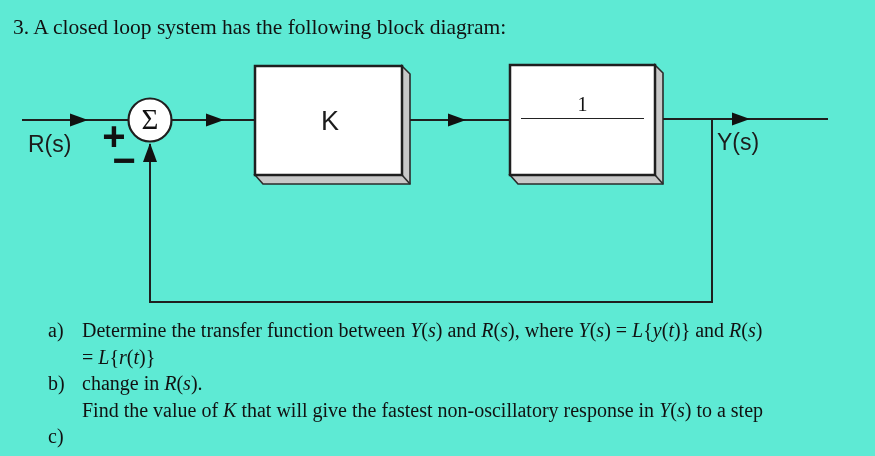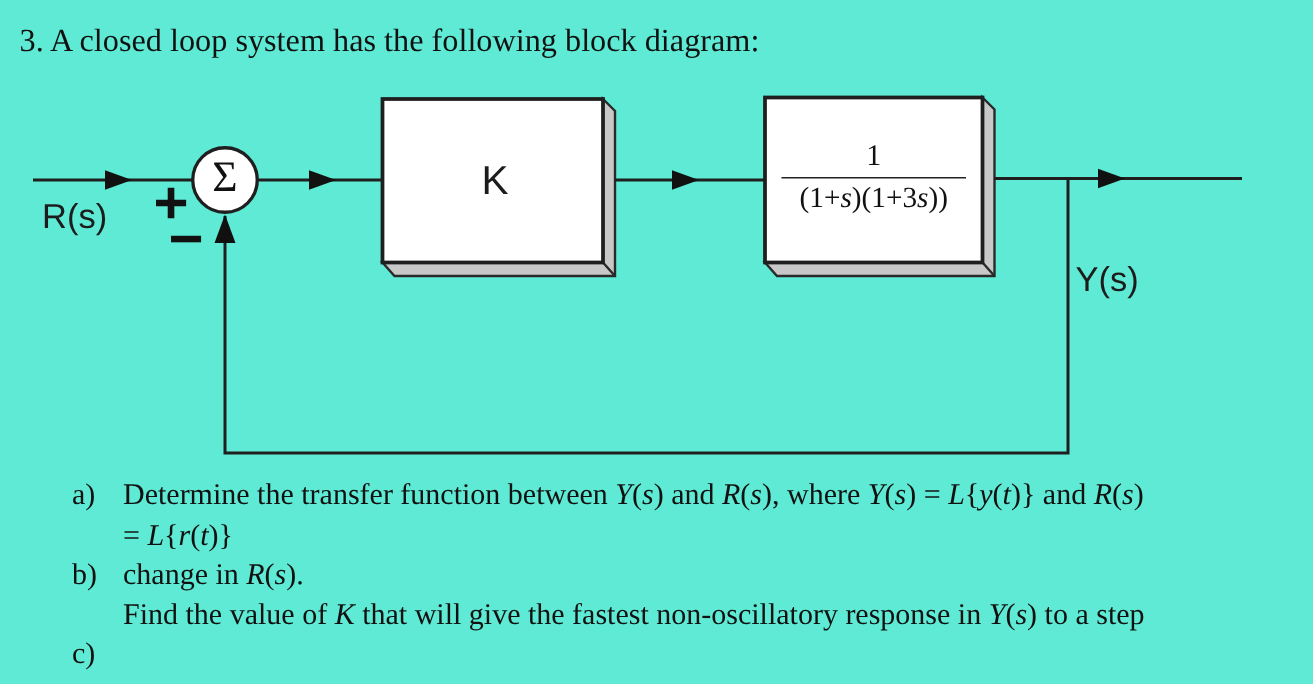--- a/index.html
+++ b/index.html
@@ -25,21 +25,21 @@
     width: 875px; height: 456px;
   }
   .lbl { position: absolute; white-space: nowrap; }
   .lbl.centered { transform: translate(-50%, -50%); }
   .rs, .ys {
     font-family: "Liberation Sans", sans-serif;
     font-size: 23px;
     color: #1c1c1c;
   }
   .rs { left: 28px; top: 131px; }
-  .ys { left: 717px; top: 129px; margin-top: 44px; }
+  .ys { left: 717px; top: 129px; }
   .klabel {
     left: 330px; top: 121px;
     font-family: "Liberation Sans", sans-serif;
     font-size: 27px;
     color: #1c1c1c;
   }
   .sigma {
     left: 150px; top: 119px;
     font-family: "Liberation Serif", serif;
     font-size: 29px;
@@ -126,21 +126,20 @@
   </svg>
 
   <div class="lbl rs">R(s)</div>
   <div class="lbl centered plus">+</div>
   <div class="lbl centered minus">−</div>
   <div class="lbl centered sigma">Σ</div>
   <div class="lbl centered klabel">K</div>
 
   <div class="frac">
     <div class="frac-num">1</div>
-    <div class="frac-den"><span>(1+</span><span class="it">s</span><span>)(</span><span>1+3</span><span class="it">s</span><span>))</span></div>
   </div>
 
   <div class="lbl ys">Y(s)</div>
 
   <div class="questions">
     <div class="q">
       <span class="q-label">a)</span>
       <div class="q-body">
         <div class="q-line"><span>Determine the transfer function between </span><span class="it">Y</span><span>(</span><span class="it">s</span><span>) and </span><span class="it">R</span><span>(</span><span class="it">s</span><span>), where </span><span class="it">Y</span><span>(</span><span class="it">s</span><span>) = </span><span class="it">L</span><span>{</span><span class="it">y</span><span>(</span><span class="it">t</span><span>)} and </span><span class="it">R</span><span>(</span><span class="it">s</span><span>)</span></div>
         <div class="q-line"><span>= </span><span class="it">L</span><span>{</span><span class="it">r</span><span>(</span><span class="it">t</span><span>)}</span></div>

